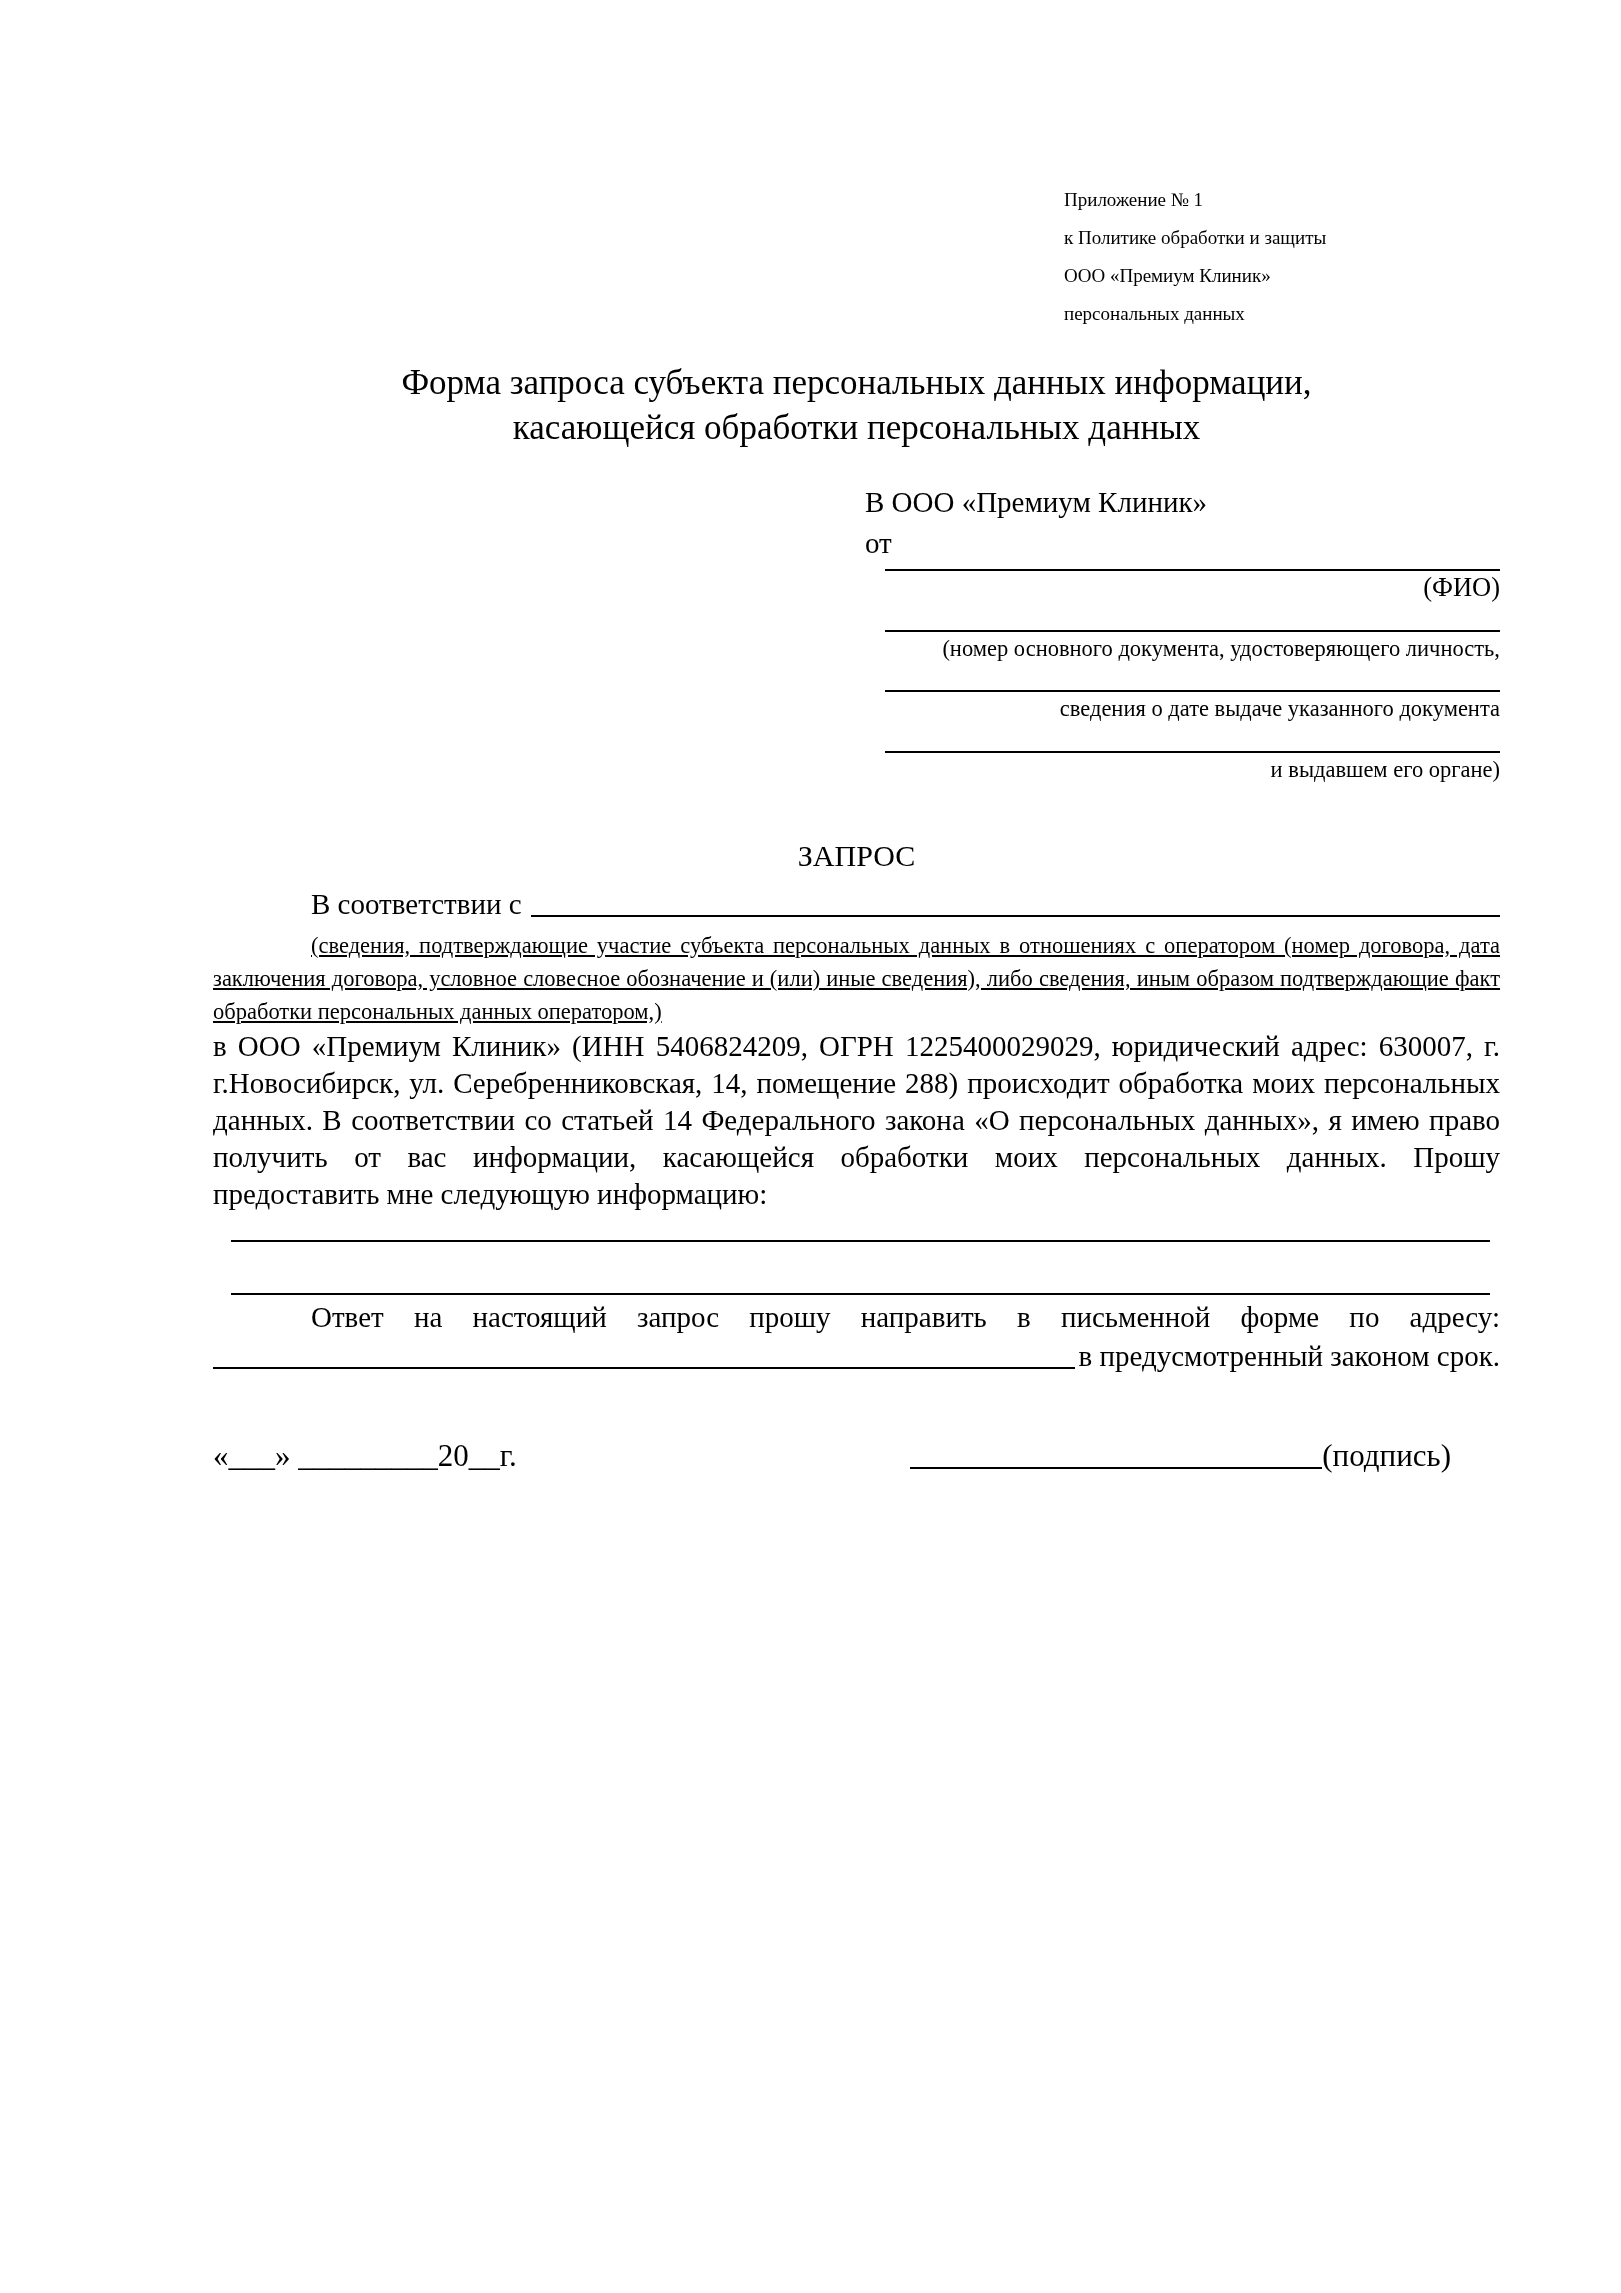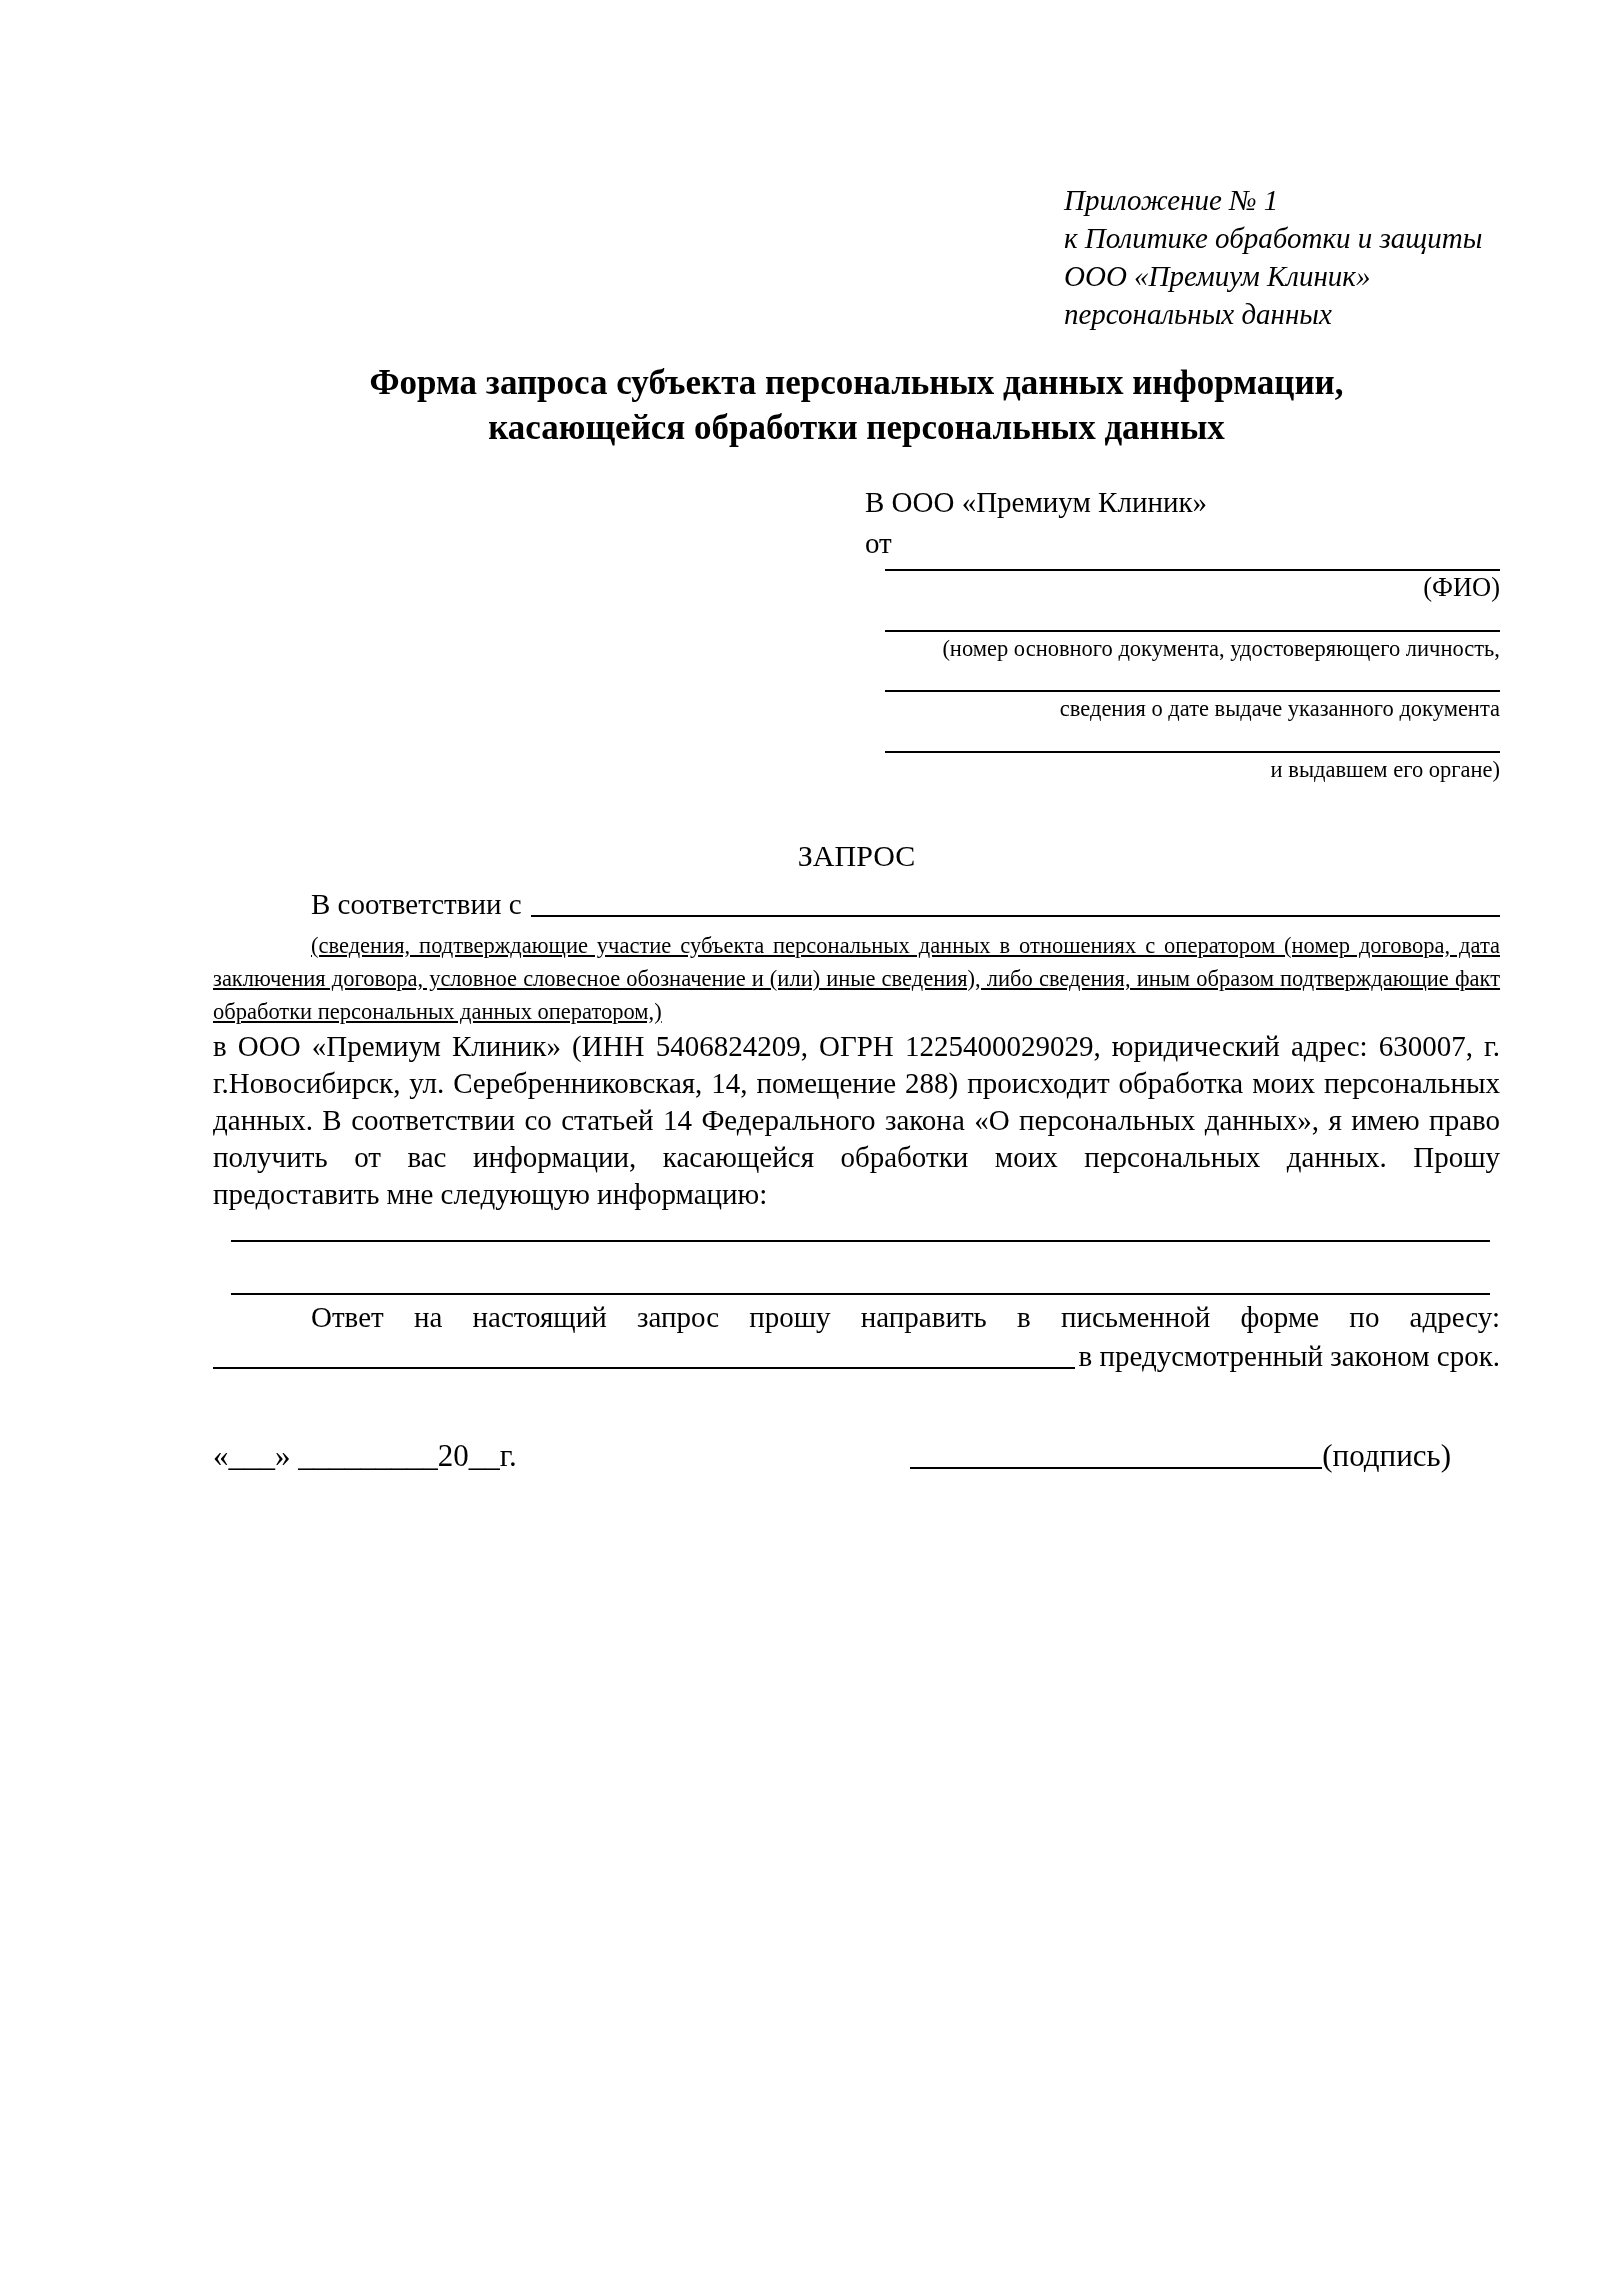--- a/index.html
+++ b/index.html
@@ -17,32 +17,31 @@
   }
   .content {
     position: absolute;
     left: 213px;
     top: 181px;
     width: 1287px;
   }
   
   .header-note {
     margin-left: 851px;
-    font-size: 29px;
+    font-size: 19px;
     line-height: 38px;
-    font-style: italic;
   }
   .header-note div { white-space: nowrap; }
 
   
   .doc-title {
     margin-top: 26.5px;
     font-size: 35px;
     line-height: 45px;
-    font-weight: bold;
+    font-weight: normal;
     text-align: center;
   }
 
   
   .addressee {
     width: 635px;
     margin-left: auto;
     margin-top: 32px;
     font-size: 29px;
     line-height: 41px;

